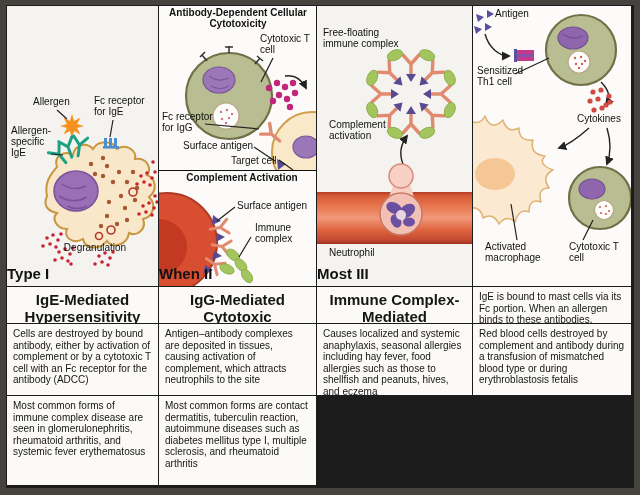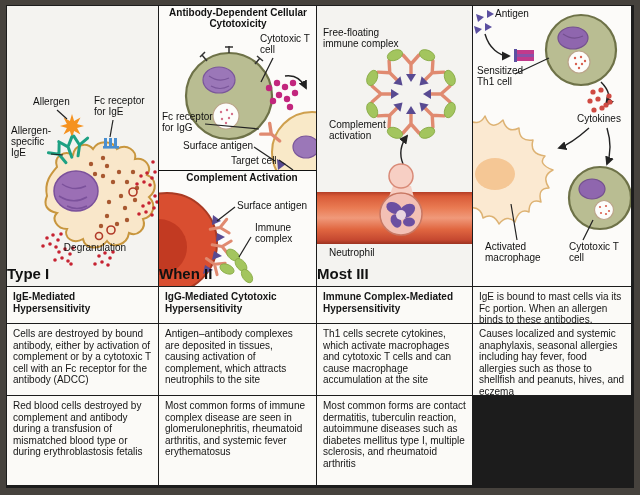--- a/index.html
+++ b/index.html
@@ -12,21 +12,21 @@
     grid-template-rows:280px 36px 71px 89px;gap:1px;
   }
   .panel{position:relative;overflow:hidden;background:#f4f3f0;}
   .panel.light{background:#fcfbf9;}
   .panel svg{position:absolute;left:0;top:0;}
   .lbl{position:absolute;font-size:10px;line-height:1.08;color:#111;}
   .lbl.b{font-weight:bold;font-size:10px;}
   .typelabel{position:absolute;left:0;right:16px;bottom:4px;
     font-weight:bold;font-size:15px;color:#111;}
   .cell{background:#fbfaf7;padding:4px 6px 2px 6px;font-size:10px;line-height:1.16;overflow:hidden;}
-  .cell.hdr{font-weight:bold;font-size:10px;line-height:1.15;}
+  .cell.hdr{font-weight:bold;font-size:15px;line-height:1.15;text-align:center;}
   .sub-top{position:absolute;left:0;top:0;width:157px;height:164px;}
   .sub-bot{position:absolute;left:0;top:164px;width:157px;height:116px;border-top:1.5px solid #111;}
   .sub-top,.sub-bot{overflow:hidden;}
   .sub-top svg,.sub-bot svg{position:absolute;left:0;top:0;}
   .ctr{text-align:center;}
 </style>
 </head>
 <body>
 
 <div class="frame">
@@ -347,21 +347,20 @@
       <div class="lbl" style="left:96px;top:236px;width:56px;">Cytotoxic T cell</div>
     </div>
 
     <div class="cell hdr">IgE-Mediated Hypersensitivity</div>
     <div class="cell hdr">IgG-Mediated Cytotoxic Hypersensitivity</div>
     <div class="cell hdr">Immune Complex-Mediated Hypersensitivity</div>
 
     <div class="cell">IgE is bound to mast cells via its Fc portion. When an allergen binds to these antibodies, crosslinking of IgE induces degranulation.</div>
     <div class="cell">Cells are destroyed by bound antibody, either by activation of complement or by a cytotoxic T cell with an Fc receptor for the antibody (ADCC)</div>
     <div class="cell">Antigen–antibody complexes are deposited in tissues, causing activation of complement, which attracts neutrophils to the site</div>
-    <div class="cell">Th1 cells secrete cytokines, which activate macrophages and cytotoxic T cells and can cause macrophage accumulation at the site</div>
 
     <div class="cell">Causes localized and systemic anaphylaxis, seasonal allergies including hay fever, food allergies such as those to shellfish and peanuts, hives, and eczema</div>
     <div class="cell">Red blood cells destroyed by complement and antibody during a transfusion of mismatched blood type or during erythroblastosis fetalis</div>
     <div class="cell">Most common forms of immune complex disease are seen in glomerulonephritis, rheumatoid arthritis, and systemic fever erythematosus</div>
     <div class="cell">Most common forms are contact dermatitis, tuberculin reaction, autoimmune diseases such as diabetes mellitus type I, multiple sclerosis, and rheumatoid arthritis</div>
 
   </div>
 </div>
 
 </body></html>

